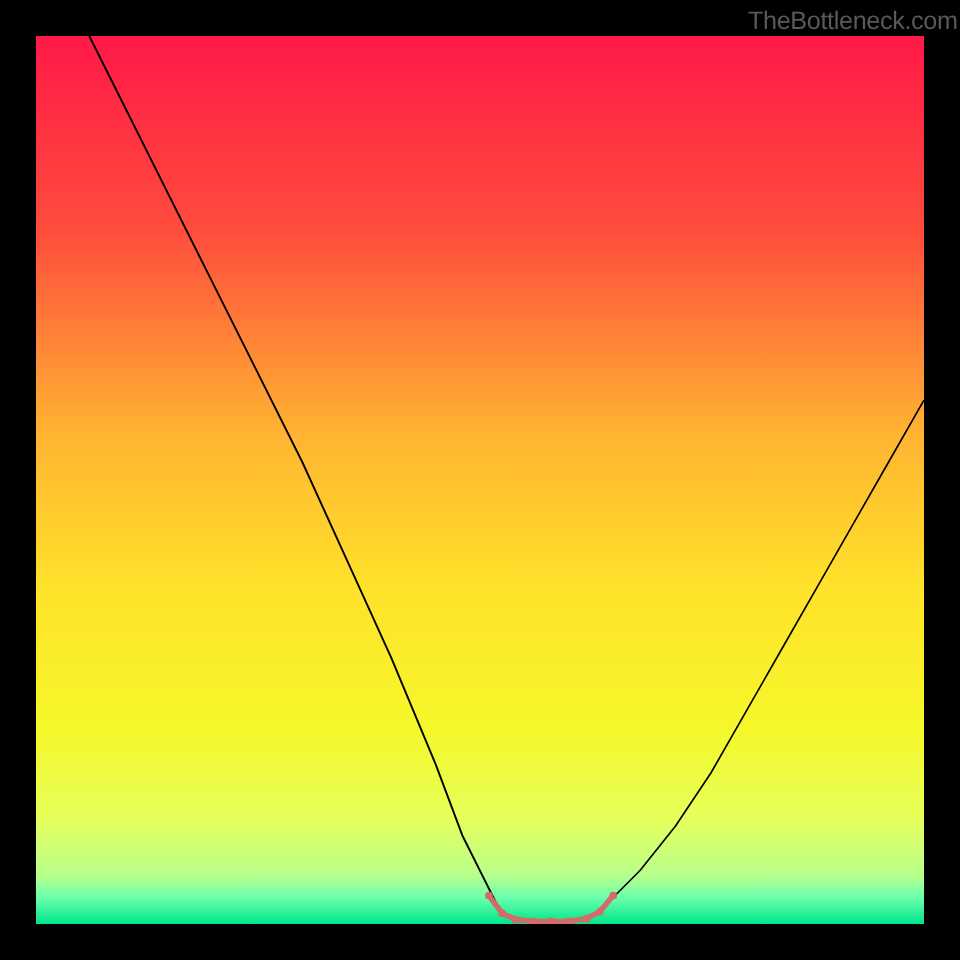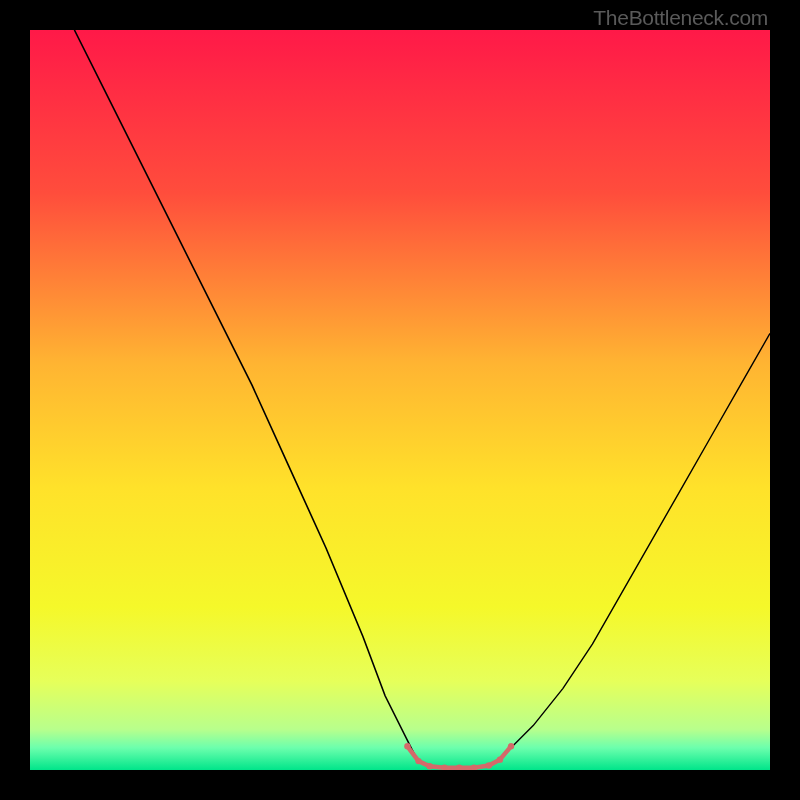--- a/index.html
+++ b/index.html
@@ -12,21 +12,21 @@
     overflow: hidden;
   }
   .container {
     width: 800px;
     height: 800px;
     position: relative;
   }
   .watermark {
     position: absolute;
     top: 6px;
-    right: 32px;
+    right: 2px;
     color: #5a5a5a;
     font-size: 21px;
     font-weight: 500;
     z-index: 10;
     letter-spacing: -0.3px;
   }
   .plot-frame {
     position: absolute;
     left: 30px;
     top: 30px;

